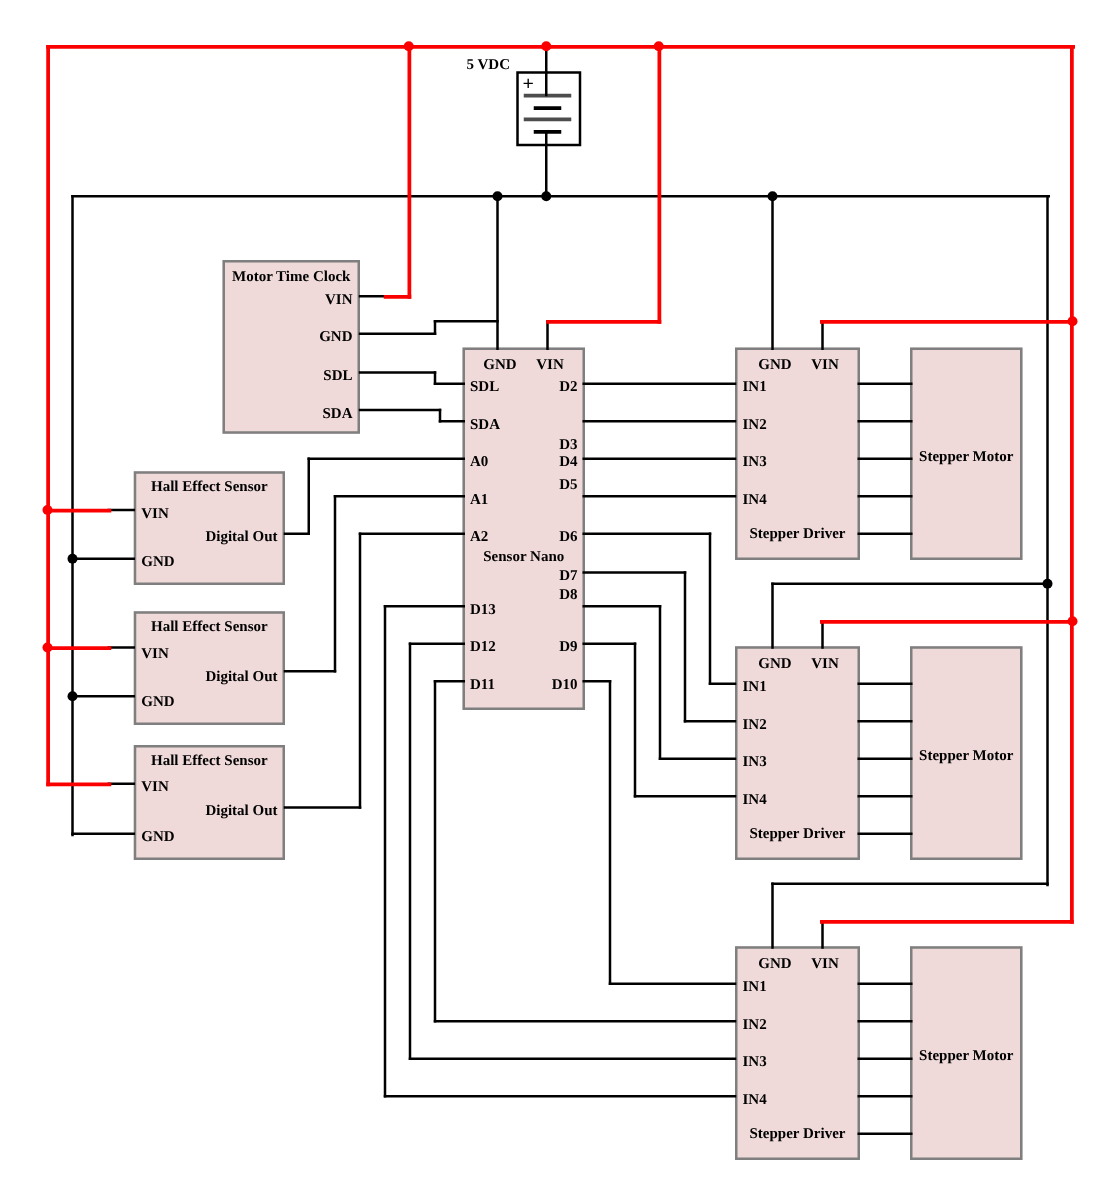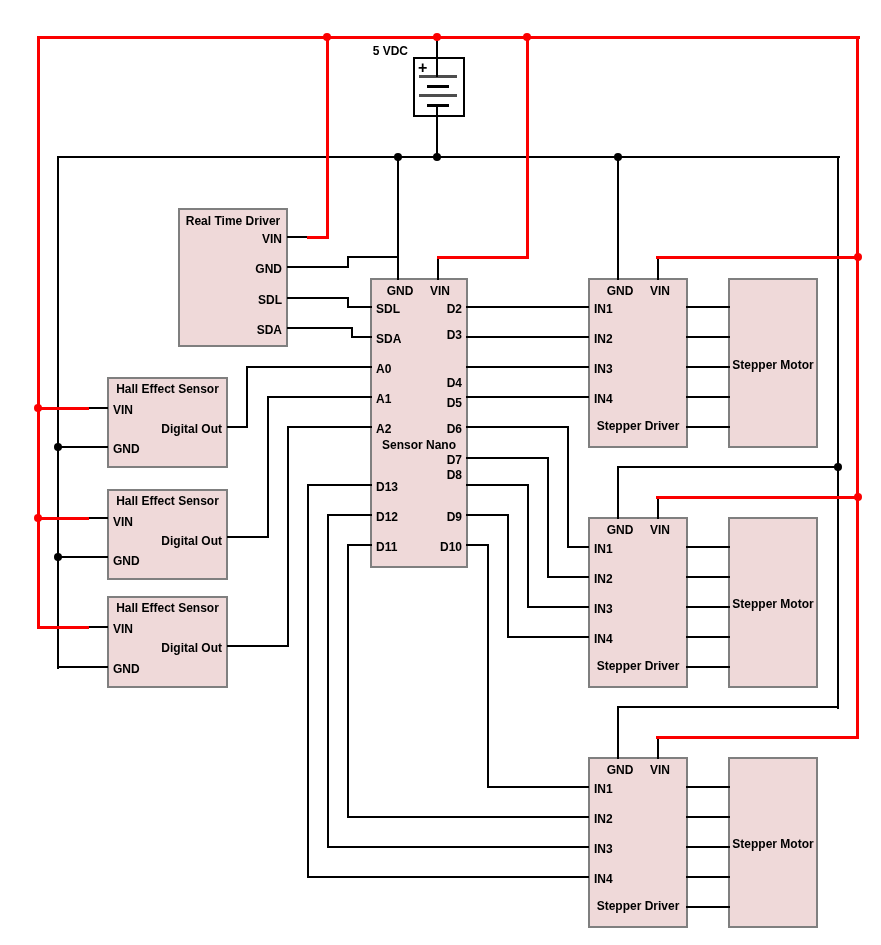--- a/index.html
+++ b/index.html
@@ -1,17 +1,17 @@
 <!DOCTYPE html>
 <html><head>
 <meta charset="utf-8">
 <style>
   html,body{margin:0;padding:0;background:#ffffff;}
   #canvas{position:relative;width:881px;height:945px;background:#ffffff;overflow:hidden;
-          font-family:Liberation Sans, sans-serif;}
+          font-family:Liberation Serif, serif;}
   
   .comp{position:absolute;background:#efd9d9;border:2px solid #7f7f7f;box-sizing:border-box;}
   .lbl{position:absolute;font-weight:bold;font-size:12px;line-height:14px;color:#000;white-space:nowrap;}
   .box-title{left:0;right:0;text-align:center;}
   .pin-l{left:4px;}
   .pin-r{right:4px;text-align:right;}
   .ctr{text-align:center;}
   
   .wh,.wv{position:absolute;background:#000000;}
   .wh{height:2px;} .wv{width:2px;}
@@ -32,42 +32,42 @@
   <div class="lbl" style="left:340px;top:44px;width:68px;text-align:right;">5 VDC</div>
   <div class="battery">
     <div class="lbl" style="left:3px;top:0px;font-size:16px;line-height:18px;">+</div>
   </div>
   <div class="plate" style="left:419px;top:75px;width:38px;height:3px;background:#4d4d4d;"></div>
   <div class="plate" style="left:427px;top:85px;width:22px;height:3px;background:#000;"></div>
   <div class="plate" style="left:419px;top:94px;width:38px;height:3px;background:#4d4d4d;"></div>
   <div class="plate" style="left:427px;top:104px;width:22px;height:3px;background:#000;"></div>
 
   <div class="comp" style="left:178px;top:208px;width:110px;height:139px;">
-    <div class="lbl box-title" style="top:4px;">Real Time Driver</div>
+    <div class="lbl box-title" style="top:4px;">Motor Time Clock</div>
     <div class="lbl pin-r" style="top:22px;">VIN</div>
     <div class="lbl pin-r" style="top:52px;">GND</div>
     <div class="lbl pin-r" style="top:83px;">SDL</div>
     <div class="lbl pin-r" style="top:113px;">SDA</div>
   </div>
 
   <div class="comp" style="left:370px;top:278px;width:98px;height:290px;">
     <div class="lbl ctr" style="left:11px;top:4px;width:34px;">GND</div>
     <div class="lbl ctr" style="left:51px;top:4px;width:34px;">VIN</div>
     <div class="lbl pin-l" style="top:22px;">SDL</div>
     <div class="lbl pin-l" style="top:52px;">SDA</div>
     <div class="lbl pin-l" style="top:82px;">A0</div>
     <div class="lbl pin-l" style="top:112px;">A1</div>
     <div class="lbl pin-l" style="top:142px;">A2</div>
     <div class="lbl pin-l" style="top:200px;">D13</div>
     <div class="lbl pin-l" style="top:230px;">D12</div>
     <div class="lbl pin-l" style="top:260px;">D11</div>
     <div class="lbl pin-r" style="top:22px;">D2</div>
-    <div class="lbl pin-r" style="top:48px;">D3</div>
-    <div class="lbl pin-r" style="top:96px;text-align:center;">D4</div>
-    <div class="lbl pin-r" style="top:116px;">D5</div>
+    <div class="lbl pin-r" style="top:68px;">D3</div>
+    <div class="lbl pin-r" style="top:82px;text-align:center;">D4</div>
+    <div class="lbl pin-r" style="top:100px;">D5</div>
     <div class="lbl pin-r" style="top:142px;">D6</div>
     <div class="lbl pin-r" style="top:173px;">D7</div>
     <div class="lbl pin-r" style="top:188px;">D8</div>
     <div class="lbl pin-r" style="top:230px;">D9</div>
     <div class="lbl pin-r" style="top:260px;">D10</div>
     <div class="lbl box-title" style="top:158px;">Sensor Nano</div>
   </div>
 
   <div class="comp" style="left:107px;top:377px;width:121px;height:91px;">
     <div class="lbl box-title" style="top:3px;">Hall Effect Sensor</div>

